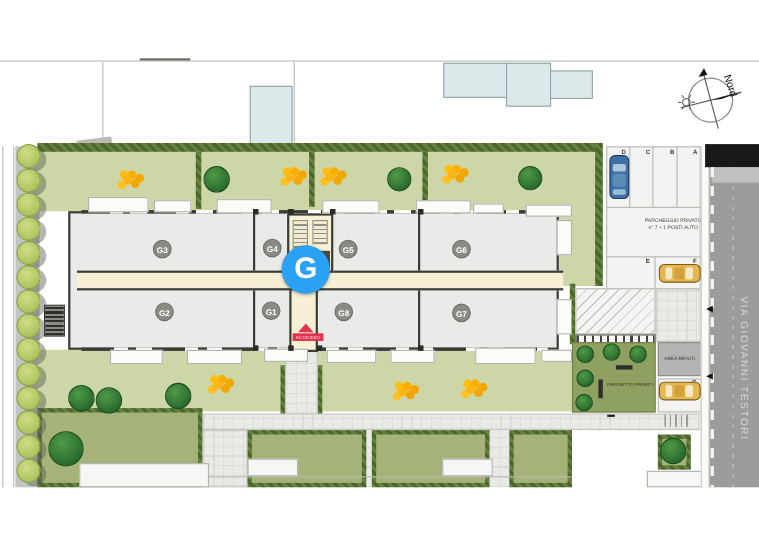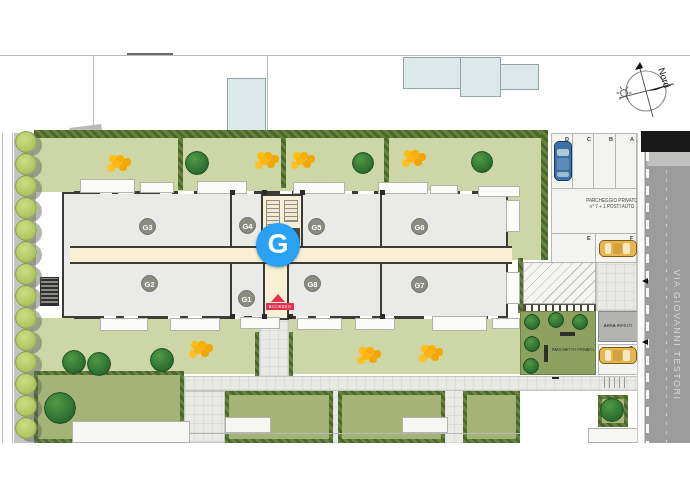--- a/index.html
+++ b/index.html
@@ -238,21 +238,21 @@
       <div class="flower" style="left: 362px; top: 352px;"></div>
       <div class="flower" style="left: 424px; top: 350px;"></div>
     </div>
 
   <div id="badges">
       <div class="badge" style="left: 139px; top: 218px;">G3</div>
       <div class="badge" style="left: 239px; top: 217px;">G4</div>
       <div class="badge" style="left: 308px; top: 218px;">G5</div>
       <div class="badge" style="left: 411px; top: 218px;">G6</div>
       <div class="badge" style="left: 141px; top: 275px;">G2</div>
-      <div class="badge" style="left: 238px; top: 290px;">G1</div>
+      <div class="badge" style="left: 238px; top: 274px;">G1</div>
       <div class="badge" style="left: 304px; top: 275px;">G8</div>
       <div class="badge" style="left: 411px; top: 276px;">G7</div>
     </div>
 
   <div class="abs" style="left:271px;top:294px;width:0;height:0;border-left:7px solid transparent;border-right:7px solid transparent;border-bottom:8px solid #e23250;"></div>
   <div class="abs" style="left:266px;top:303px;width:28px;height:7px;background:#e23250;color:#fff;font-size:4px;text-align:center;line-height:7px;letter-spacing:.4px;">ACCESSO</div>
 
   <div class="car" style="left:554px;top:141px;width:18px;height:40px;background:#3d70a8;border:1px solid #1d3a5a;">
     <div class="abs" style="left:2px;top:7px;width:12px;height:7px;background:#aac8da;border-radius:2px;"></div>
     <div class="abs" style="left:2px;top:16px;width:12px;height:12px;background:#5b8cb8;border-radius:2px;"></div>

